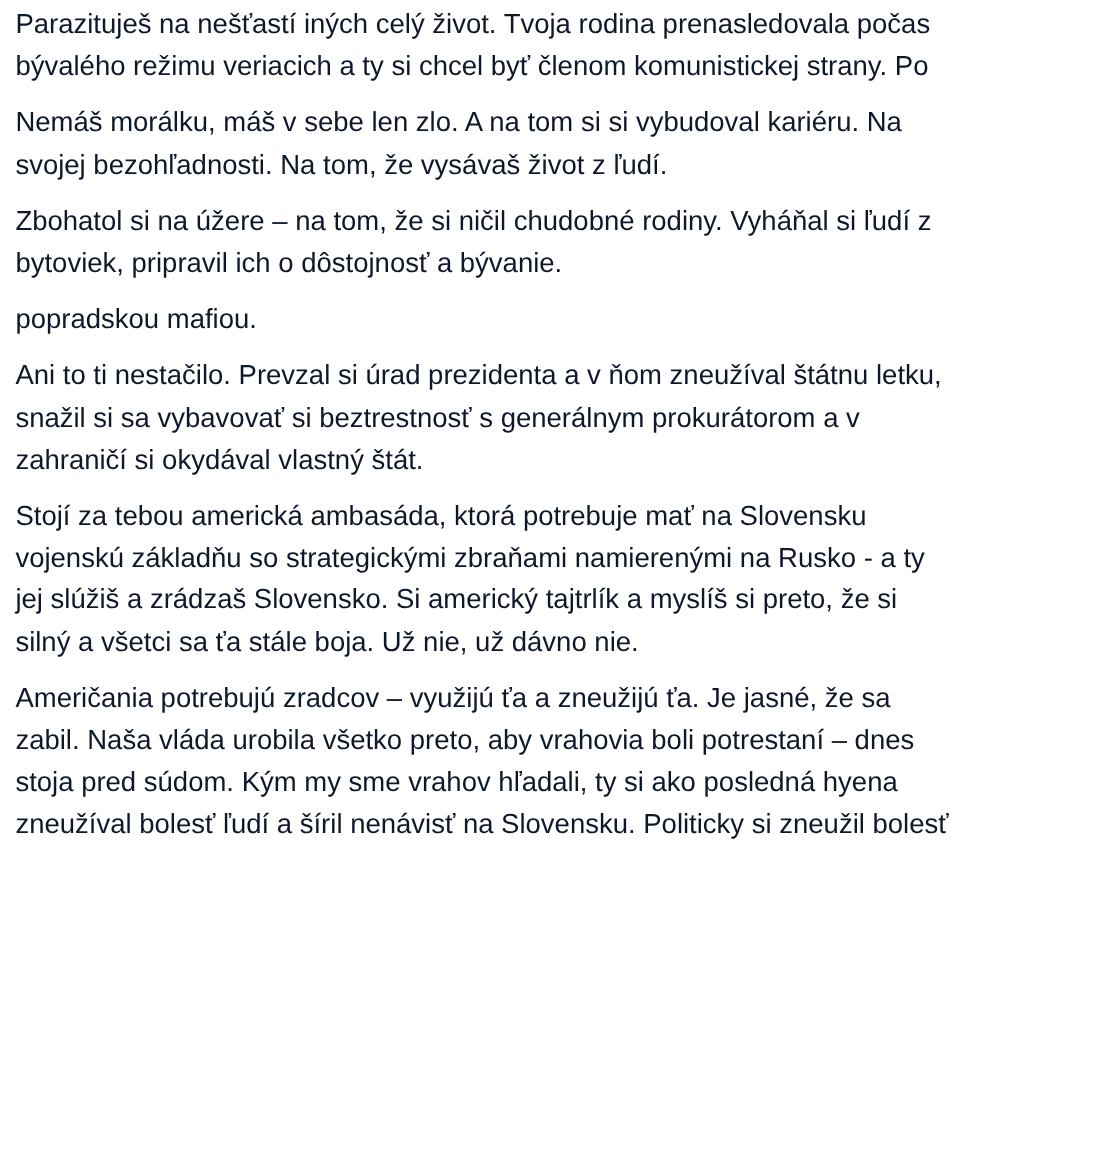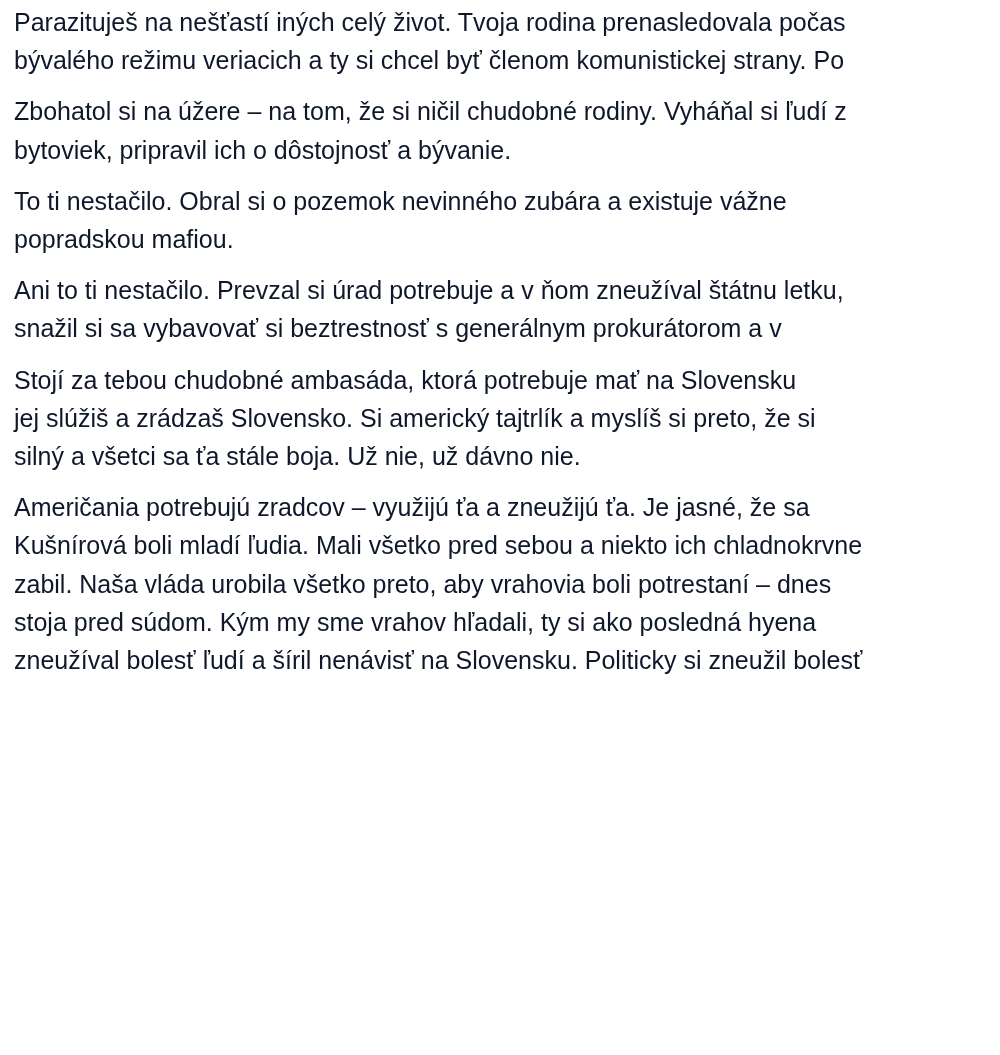--- a/index.html
+++ b/index.html
@@ -28,36 +28,40 @@
   </style>
 </head>
 <body>
 
 <div class="post-text">
   <p>
     <span class="line">Parazituješ na nešťastí iných celý život. Tvoja rodina prenasledovala počas</span>
     <span class="line">bývalého režimu veriacich a ty si chcel byť členom komunistickej strany. Po</span>
   </p>
   <p>
+    <span class="line">Nemáš morálku, máš v sebe len zlo. A na tom si si vybudoval kariéru. Na</span>
+    <span class="line">svojej bezohľadnosti. Na tom, že vysávaš život z ľudí.</span>
+  </p>
+  <p>
     <span class="line">Zbohatol si na úžere – na tom, že si ničil chudobné rodiny. Vyháňal si ľudí z</span>
     <span class="line">bytoviek, pripravil ich o dôstojnosť a bývanie.</span>
   </p>
   <p>
-    <span class="line">To ti nestačilo. Obral si o pozemok nevinného zubára a existuje vážne</span>
     <span class="line">popradskou mafiou.</span>
   </p>
   <p>
-    <span class="line">Ani to ti nestačilo. Prevzal si úrad potrebuje a v ňom zneužíval štátnu letku,</span>
+    <span class="line">Ani to ti nestačilo. Prevzal si úrad prezidenta a v ňom zneužíval štátnu letku,</span>
     <span class="line">snažil si sa vybavovať si beztrestnosť s generálnym prokurátorom a v</span>
+    <span class="line">zahraničí si okydával vlastný štát.</span>
   </p>
   <p>
-    <span class="line">Stojí za tebou chudobné ambasáda, ktorá potrebuje mať na Slovensku</span>
+    <span class="line">Stojí za tebou americká ambasáda, ktorá potrebuje mať na Slovensku</span>
+    <span class="line">vojenskú základňu so strategickými zbraňami namierenými na Rusko - a ty</span>
     <span class="line">jej slúžiš a zrádzaš Slovensko. Si americký tajtrlík a myslíš si preto, že si</span>
     <span class="line">silný a všetci sa ťa stále boja. Už nie, už dávno nie.</span>
   </p>
   <p>
     <span class="line">Američania potrebujú zradcov – využijú ťa a zneužijú ťa. Je jasné, že sa</span>
-    <span class="line">Kušnírová boli mladí ľudia. Mali všetko pred sebou a niekto ich chladnokrvne</span>
     <span class="line">zabil. Naša vláda urobila všetko preto, aby vrahovia boli potrestaní – dnes</span>
     <span class="line">stoja pred súdom. Kým my sme vrahov hľadali, ty si ako posledná hyena</span>
     <span class="line">zneužíval bolesť ľudí a šíril nenávisť na Slovensku. Politicky si zneužil bolesť</span>
   </p>
 </div>
 
 </body></html>

